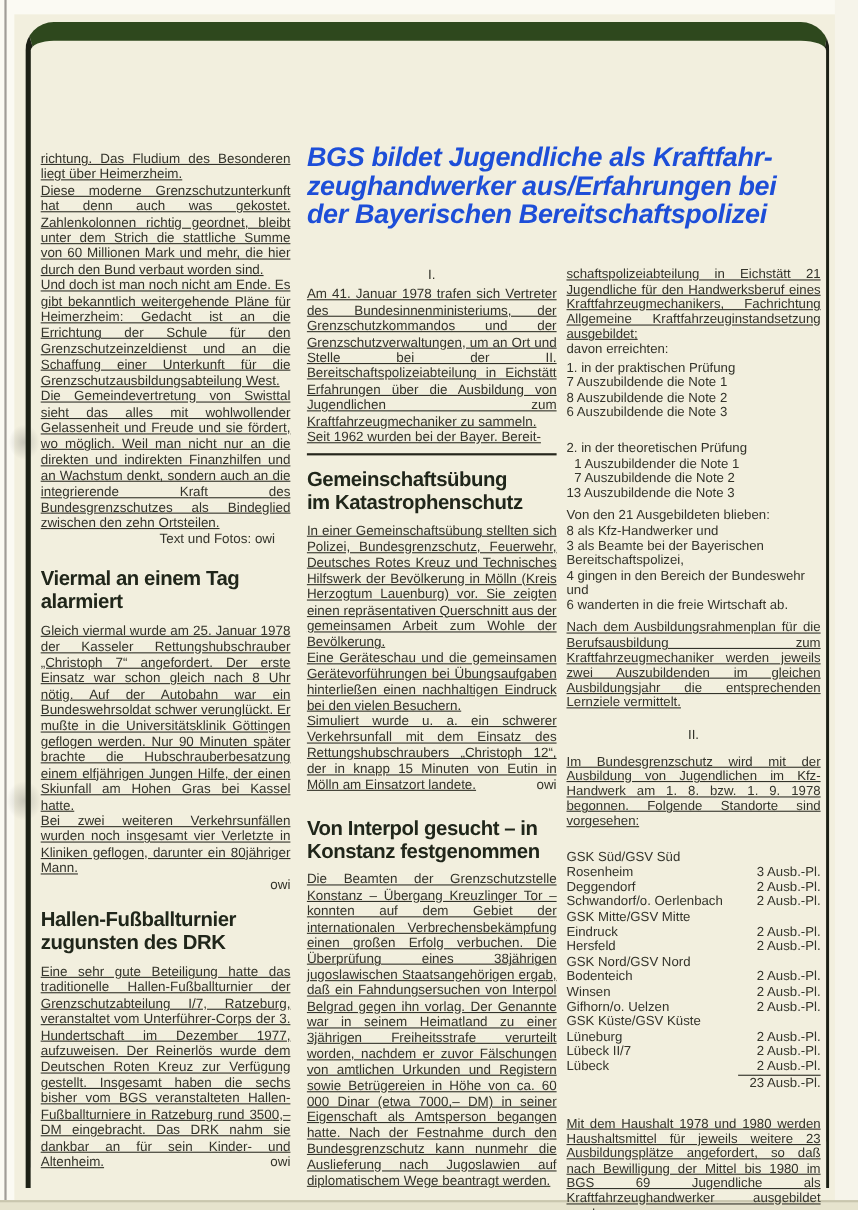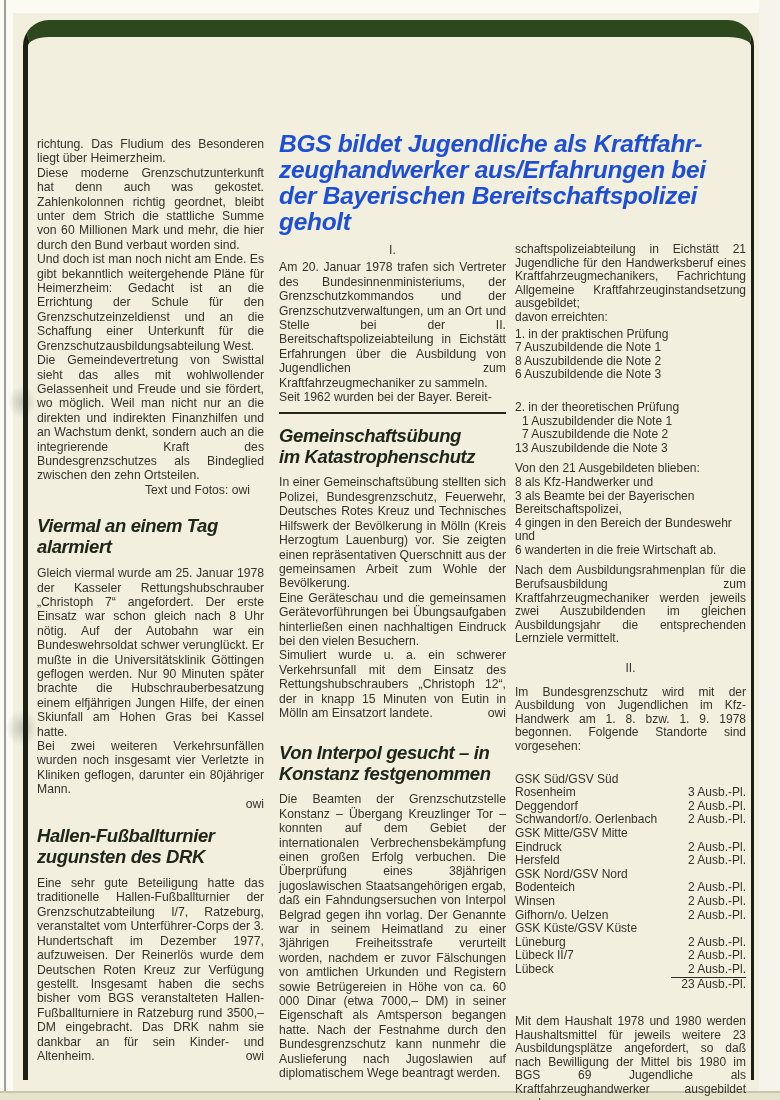--- a/index.html
+++ b/index.html
@@ -24,26 +24,26 @@
   
   .frame { position:absolute; left:23px; top:20px; width:731px; height:1060px;
            border-top:17px solid #2e481d; border-left:5px solid #1c2015; border-right:3px solid #1c2015;
            border-bottom:none; border-radius:26px 26px 0 0; pointer-events:none; }
   
   #col-left  { position:absolute; left:37px;  top:137px; width:227px; font-size:12.2px; line-height:14.4px; }
   #head-main { position:absolute; left:279px; top:131px; width:470px; }
   #col-mid   { position:absolute; left:279px; top:243px; width:227px; font-size:12.2px; line-height:14.4px; }
   #col-right { position:absolute; left:515px; top:243px; width:231px; font-size:12px;   line-height:13.6px; }
   
-  .just { text-align:justify; }
+  .just { text-align:justify;text-decoration:underline; }
   .head-main-line { display:block; white-space:nowrap; font-size:24.5px; line-height:26px;
                     font-weight:bold; font-style:italic; color:#1d4ed8; letter-spacing:-0.3px; }
   .head-sec { margin:0; }
   .head-sec .hl { display:block; white-space:nowrap; font-size:18.5px; line-height:21px;
-                  font-weight:bold; font-style:italic; color:#20261a; letter-spacing:-0.4px; }
+                  font-weight:bold; color:#20261a; letter-spacing:-0.4px; }
   .credit { text-align:right; padding-right:14px; }
   .sign   { text-align:right; }
   .sign-inline { text-align:right; margin-top:-14.4px; }
   .sec-marker { text-align:center; }
   .rule { border-top:2.5px solid #26261c; margin:8px 0 11px 0; }
   
   .mt3{margin-top:3px}.mt5{margin-top:19px}.mt7{margin-top:7px}.mt8{margin-top:24px}
   .mt10{margin-top:10px}.mt14{margin-top:14px}.mt16{margin-top:16px}.mt18{margin-top:18px}
   .mt22{margin-top:22px}.mb8{margin-bottom:8px}.mb9{margin-bottom:9px}
   .ind { padding-left:7px; }
@@ -66,21 +66,20 @@
 <div class="scan-right"></div>
 <div class="scan-bottom"></div>
 <div class="smudge sm1"></div>
 <div class="smudge sm2"></div>
 <div class="frame"></div>
 
 <div id="head-main">
   <span class="head-main-line">BGS bildet Jugendliche als Kraftfahr-</span>
   <span class="head-main-line">zeughandwerker aus/Erfahrungen bei</span>
   <span class="head-main-line">der Bayerischen Bereitschaftspolizei</span>
-  <span class="head-main-line">geholt</span>
 </div>
 
 <div id="col-left">
   <p class="just">richtung. Das Fludium des Besonderen liegt über Heimerzheim.</p>
   <p class="just">Diese moderne Grenzschutzunterkunft hat denn auch was gekostet. Zahlenkolonnen richtig geordnet, bleibt unter dem Strich die stattliche Summe von 60 Millionen Mark und mehr, die hier durch den Bund verbaut worden sind.</p>
   <p class="just">Und doch ist man noch nicht am Ende. Es gibt bekanntlich weitergehende Pläne für Heimerzheim: Gedacht ist an die Errichtung der Schule für den Grenzschutzeinzeldienst und an die Schaffung einer Unterkunft für die Grenzschutzausbildungsabteilung West.</p>
   <p class="just">Die Gemeindevertretung von Swisttal sieht das alles mit wohlwollender Gelassenheit und Freude und sie fördert, wo möglich. Weil man nicht nur an die direkten und indirekten Finanzhilfen und an Wachstum denkt, sondern auch an die integrierende Kraft des Bundesgrenzschutzes als Bindeglied zwischen den zehn Ortsteilen.</p>
   <p class="credit">Text und Fotos: owi</p>
 
   <h2 class="head-sec mt18 mb9">
@@ -94,21 +93,21 @@
   <h2 class="head-sec mt14 mb9">
     <span class="hl">Hallen-Fußballturnier</span>
     <span class="hl">zugunsten des DRK</span>
   </h2>
   <p class="just">Eine sehr gute Beteiligung hatte das traditionelle Hallen-Fußballturnier der Grenzschutzabteilung I/7, Ratzeburg, veranstaltet vom Unterführer-Corps der 3. Hundertschaft im Dezember 1977, aufzuweisen. Der Reinerlös wurde dem Deutschen Roten Kreuz zur Verfügung gestellt. Insgesamt haben die sechs bisher vom BGS veranstalteten Hallen-Fußballturniere in Ratzeburg rund 3500,– DM eingebracht. Das DRK nahm sie dankbar an für sein Kinder- und Altenheim.</p>
   <p class="sign-inline">owi</p>
 </div>
 
 <div id="col-mid">
   <p class="sec-marker">I.</p>
-  <p class="just mt3">Am 20. Januar 1978 trafen sich Vertreter des Bundesinnenministeriums, der Grenzschutzkommandos und der Grenzschutzverwaltungen, um an Ort und Stelle bei der II. Bereitschaftspolizeiabteilung in Eichstätt Erfahrungen über die Ausbildung von Jugendlichen zum Kraftfahrzeugmechaniker zu sammeln.</p>
+  <p class="just mt3">Am 41. Januar 1978 trafen sich Vertreter des Bundesinnenministeriums, der Grenzschutzkommandos und der Grenzschutzverwaltungen, um an Ort und Stelle bei der II. Bereitschaftspolizeiabteilung in Eichstätt Erfahrungen über die Ausbildung von Jugendlichen zum Kraftfahrzeugmechaniker zu sammeln.</p>
   <p class="just">Seit 1962 wurden bei der Bayer. Bereit-</p>
 
   <div class="rule"></div>
 
   <h2 class="head-sec mb8">
     <span class="hl">Gemeinschaftsübung</span>
     <span class="hl">im Katastrophenschutz</span>
   </h2>
   <p class="just">In einer Gemeinschaftsübung stellten sich Polizei, Bundesgrenzschutz, Feuerwehr, Deutsches Rotes Kreuz und Technisches Hilfswerk der Bevölkerung in Mölln (Kreis Herzogtum Lauenburg) vor. Sie zeigten einen repräsentativen Querschnitt aus der gemeinsamen Arbeit zum Wohle der Bevölkerung.</p>
   <p class="just">Eine Geräteschau und die gemeinsamen Gerätevorführungen bei Übungsaufgaben hinterließen einen nachhaltigen Eindruck bei den vielen Besuchern.</p>

